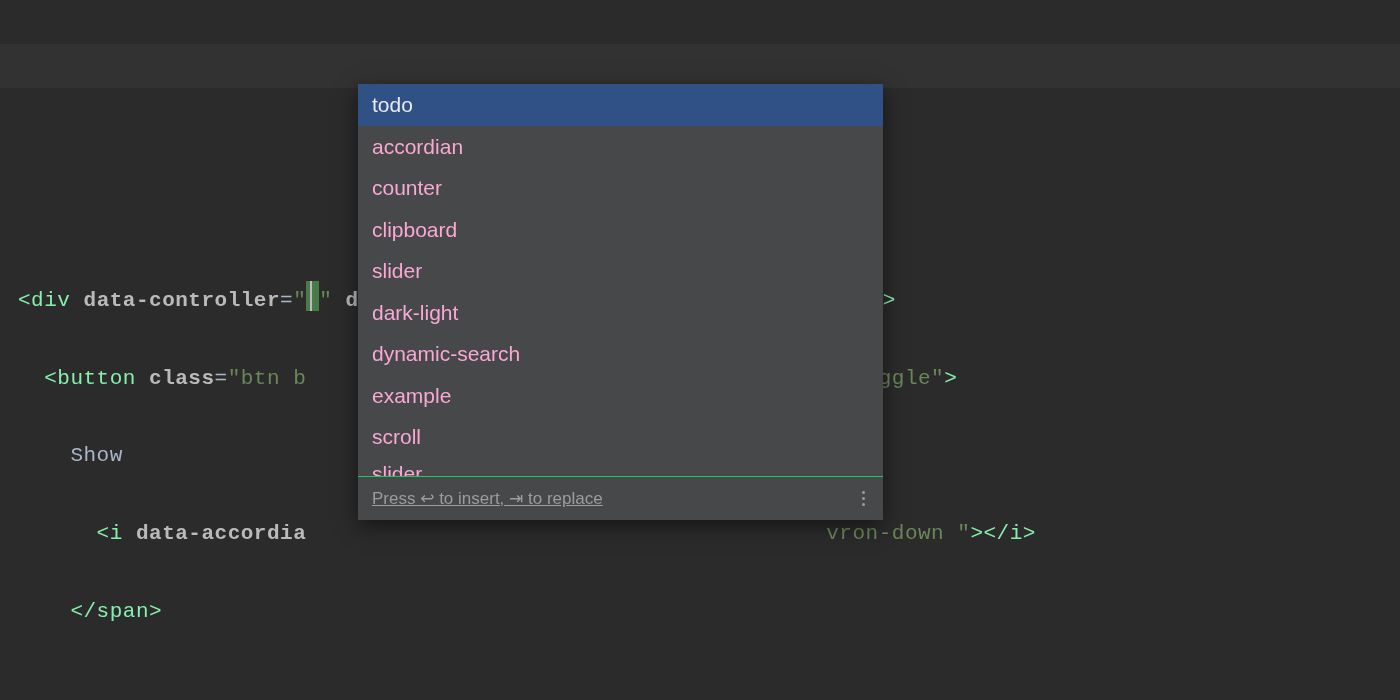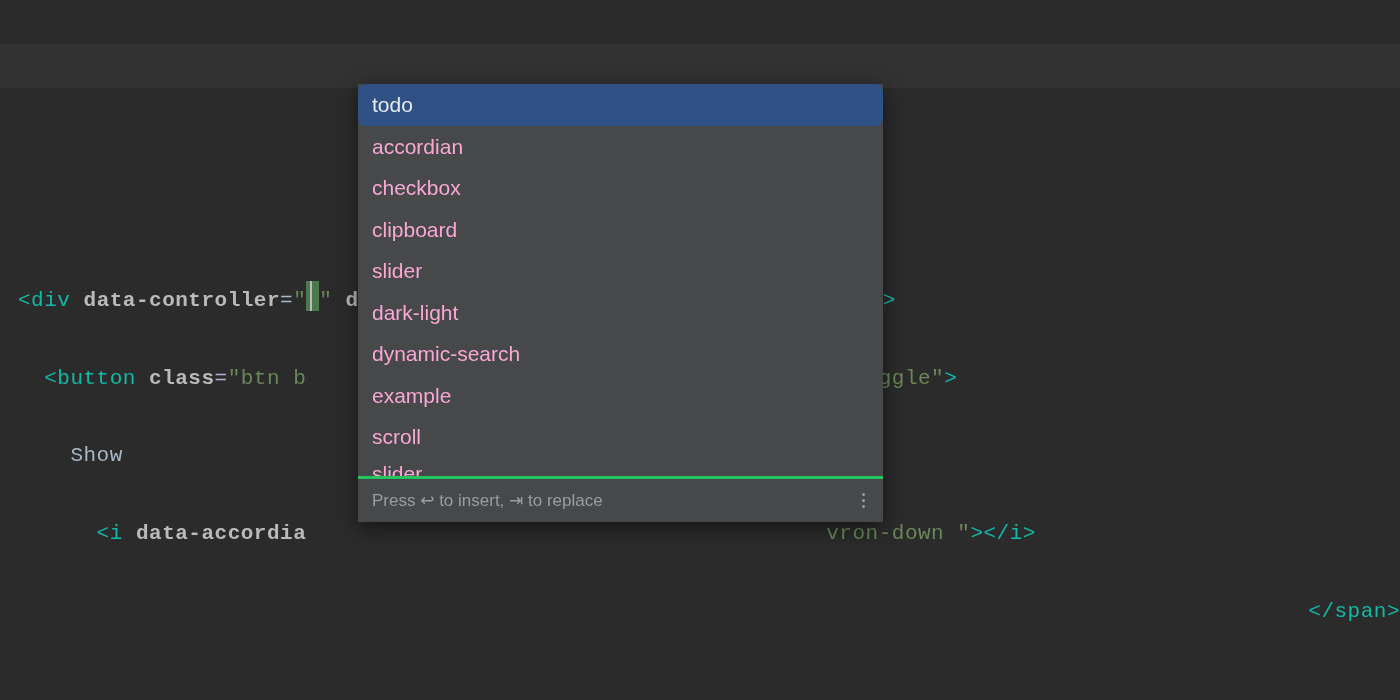--- a/index.html
+++ b/index.html
@@ -11,21 +11,21 @@
       color: #A9B7C6;
       overflow: hidden;
       width: 1400px;
       height: 700px;
       padding-top: 44px;
       padding-left: 18px;
       white-space: pre;
       letter-spacing: 0.5px;
     }
     .line { display: block; height: 44px; line-height: 44px; }
-    .tag-bracket { color: #14b8a6; text-align: right; }
+    .tag-bracket { color: #86efac; }
     .attr-name { color: #BABABA; font-weight: bold; }
     .attr-eq { color: #A9B7C6; }
     .attr-val { color: #6A8759; }
     .text { color: #A9B7C6; }
     .hl-line {
       position: absolute;
       left: 0; right: 0;
       top: 44px; height: 44px;
       background: #323232;
       z-index: 0;
@@ -65,36 +65,36 @@
     }
     .popup-item {
       padding: 5px 14px;
       color: #f9a8d4;
       cursor: pointer;
       line-height: 1.5;
     }
     .popup-item.selected {
       background: #2F5185;
       color: #E8EAED;
-      border-radius: 8px;
     }
     .popup-item.clipped {
       height: 18px;
       overflow: hidden;
       padding-top: 0;
       padding-bottom: 0;
     }
     .popup-footer {
-      border-top: 3px solid #22c55e;
+      border-top: 1px solid #22c55e;
       padding: 8px 14px;
       font-size: 17px;
       color: #9A9C9E;
       display: flex;
       align-items: center;
       justify-content: space-between;
+      text-decoration: underline;
     }
     .kbd { font-family: inherit; }
     .more-icon {
       display: inline-flex;
       flex-direction: column;
       gap: 3px;
       padding: 4px;
     }
     .more-icon span { width: 3px; height: 3px; background: #9A9C9E; border-radius: 50%; display: block; }
   </style>
@@ -117,21 +117,21 @@
 
 
 
 
 </div>
 
 <div class="popup">
   <div class="popup-list">
     <div class="popup-item selected">todo</div>
     <div class="popup-item">accordian</div>
-    <div class="popup-item">checkbox</div>
+    <div class="popup-item">counter</div>
     <div class="popup-item">clipboard</div>
     <div class="popup-item">slider</div>
     <div class="popup-item">dark-light</div>
     <div class="popup-item">dynamic-search</div>
     <div class="popup-item">example</div>
     <div class="popup-item">scroll</div>
     <div class="popup-item clipped">slider</div>
   </div>
   <div class="popup-footer">
     <span class="kbd">Press ↩ to insert, ⇥ to replace</span>

